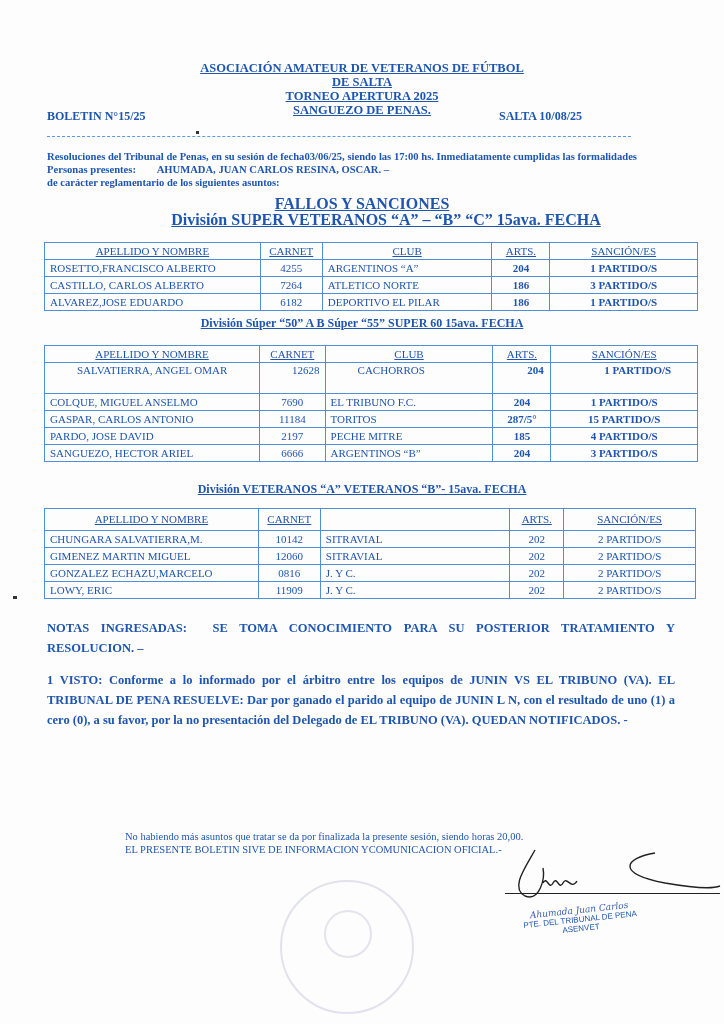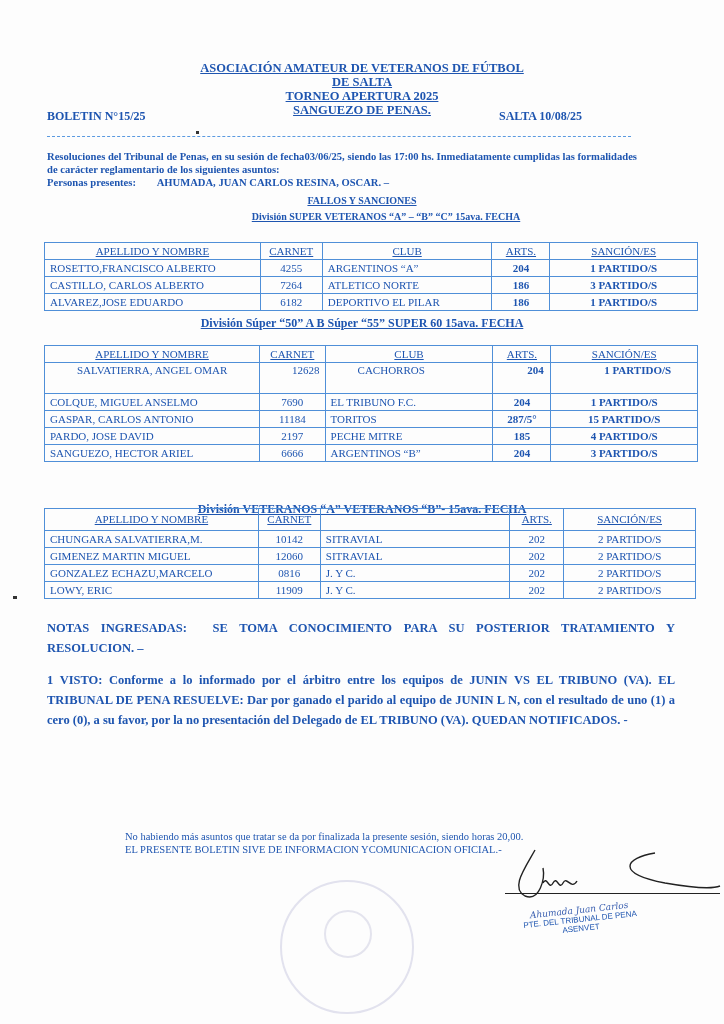--- a/index.html
+++ b/index.html
@@ -13,21 +13,21 @@
   .page { position: absolute; left: 0; top: 0; width: 724px; height: 1024px; border-radius: 16px; }
   .seal { position: absolute; left: 280px; top: 880px; width: 130px; height: 130px; border: 2px solid #e2e2ee; border-radius: 50%; }
   .seal::after { content: ""; position: absolute; left: 42px; top: 28px; width: 44px; height: 44px; border: 2px solid #e4e4ee; border-radius: 50%; }
 
   .hdr { position: absolute; left: 0; width: 724px; text-align: center; font-weight: bold; font-size: 12.5px; text-decoration: underline; line-height: 14px; }
   .boletin { position: absolute; left: 47px; top: 109px; font-weight: bold; font-size: 12px; }
   .salta { position: absolute; left: 499px; top: 109px; font-weight: bold; font-size: 12px; }
   .dash { position: absolute; left: 47px; top: 136px; width: 584px; border-top: 1.5px dashed #5b9ae0; }
 
   .para { position: absolute; left: 47px; font-weight: bold; font-size: 10.6px; line-height: 13px; }
-  .title { position: absolute; left: 0; width: 724px; text-align: center; font-weight: bold; text-decoration: underline; font-size: 10px; }
+  .title { position: absolute; left: 0; width: 724px; text-align: center; font-weight: bold; text-decoration: underline; font-size: 16px; }
 
   table { position: absolute; border-collapse: collapse; font-size: 11px; color: #1e55b0; }
   td, th { border: 1px solid #4f8fd8; padding: 0 5px; height: 16px; line-height: 15px; white-space: nowrap; }
   th { font-weight: normal; text-decoration: underline; }
   td.c { text-align: center; }
   td.b, th.b { font-weight: bold; }
   .tall td { height: 30px; vertical-align: top; padding-left: 32px; }
 
   .notes { position: absolute; left: 47px; width: 628px; font-weight: bold; font-size: 12.5px; line-height: 20px; text-align: justify; }
   .closing { position: absolute; left: 125px; font-size: 10.5px; line-height: 12px; }
@@ -48,25 +48,25 @@
   <div class="hdr" style="top:61px;">ASOCIACIÓN AMATEUR DE VETERANOS DE FÚTBOL</div>
   <div class="hdr" style="top:75px;">DE SALTA</div>
   <div class="hdr" style="top:89px;">TORNEO APERTURA 2025</div>
   <div class="hdr" style="top:103px;">SANGUEZO DE PENAS.</div>
   <div class="boletin">BOLETIN N°15/25</div>
   <div class="salta">SALTA 10/08/25</div>
   <div class="dash"></div>
 
   <div class="para" style="top:150px;">
     <div>Resoluciones del Tribunal de Penas, en su sesión de fecha03/06/25, siendo las 17:00 hs. Inmediatamente cumplidas las formalidades</div>
-    <div>de carácter reglamentario de los siguientes asuntos:</div>
     <div>
       <span>Personas presentes:</span>
       <span style="margin-left:18px;">AHUMADA, JUAN CARLOS RESINA, OSCAR. –</span>
     </div>
+    <div>de carácter reglamentario de los siguientes asuntos:</div>
   </div>
 
   <div class="title" style="top:195px;">FALLOS Y SANCIONES</div>
 
   <div class="title" style="top:211px;margin-left:24px;">División SUPER VETERANOS “A” – “B”  “C”    15ava.      FECHA</div>
   <table style="left:44px;top:242px;width:654px;">
     <colgroup>
         <col style="width:216px">
         <col style="width:62px">
         <col style="width:170px">
@@ -153,21 +153,21 @@
     <tr>
       <td>SANGUEZO, HECTOR ARIEL</td>
       <td class="c">6666</td>
       <td>ARGENTINOS “B”</td>
       <td class="c b">204</td>
       <td class="c b">3 PARTIDO/S</td>
     </tr>
   </tbody>
     </table>
 
-  <div class="title" style="top:502px;font-size:12px;">División VETERANOS “A” VETERANOS “B”-    15ava.     FECHA</div>
+  <div class="title" style="top:482px;font-size:12px;">División VETERANOS “A” VETERANOS “B”-    15ava.     FECHA</div>
   <table style="left:44px;top:508px;width:652px;">
     <colgroup>
         <col style="width:214px">
         <col style="width:62px">
         <col style="width:190px">
         <col style="width:54px">
         <col style="width:132px">
       </colgroup>
     <tbody>
         <tr style="height:22px;">

